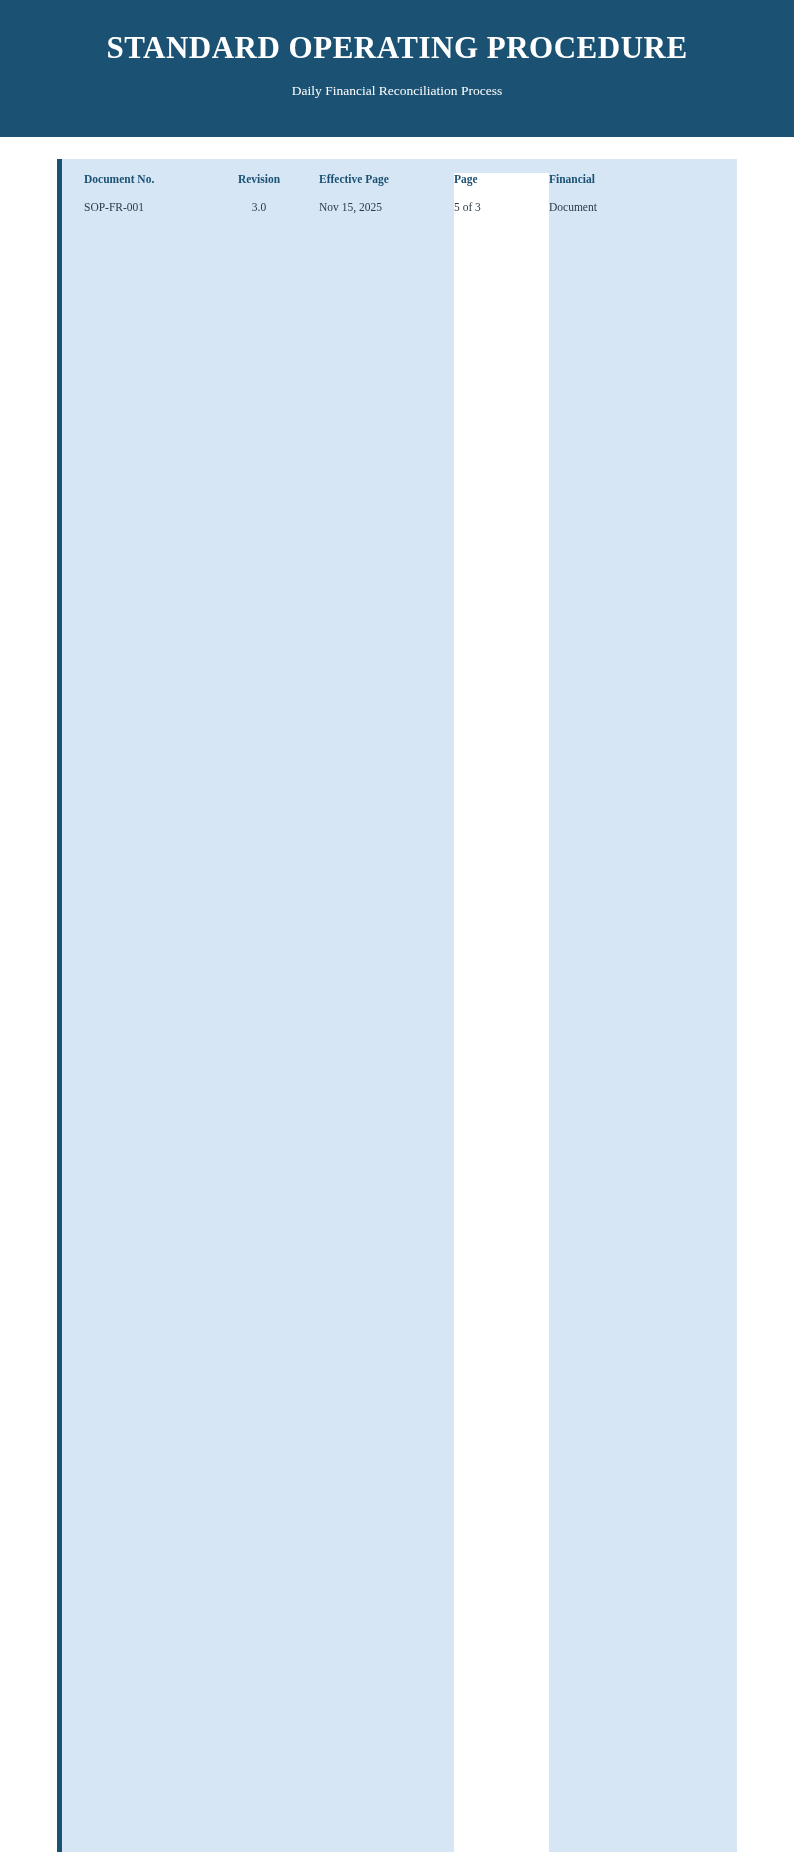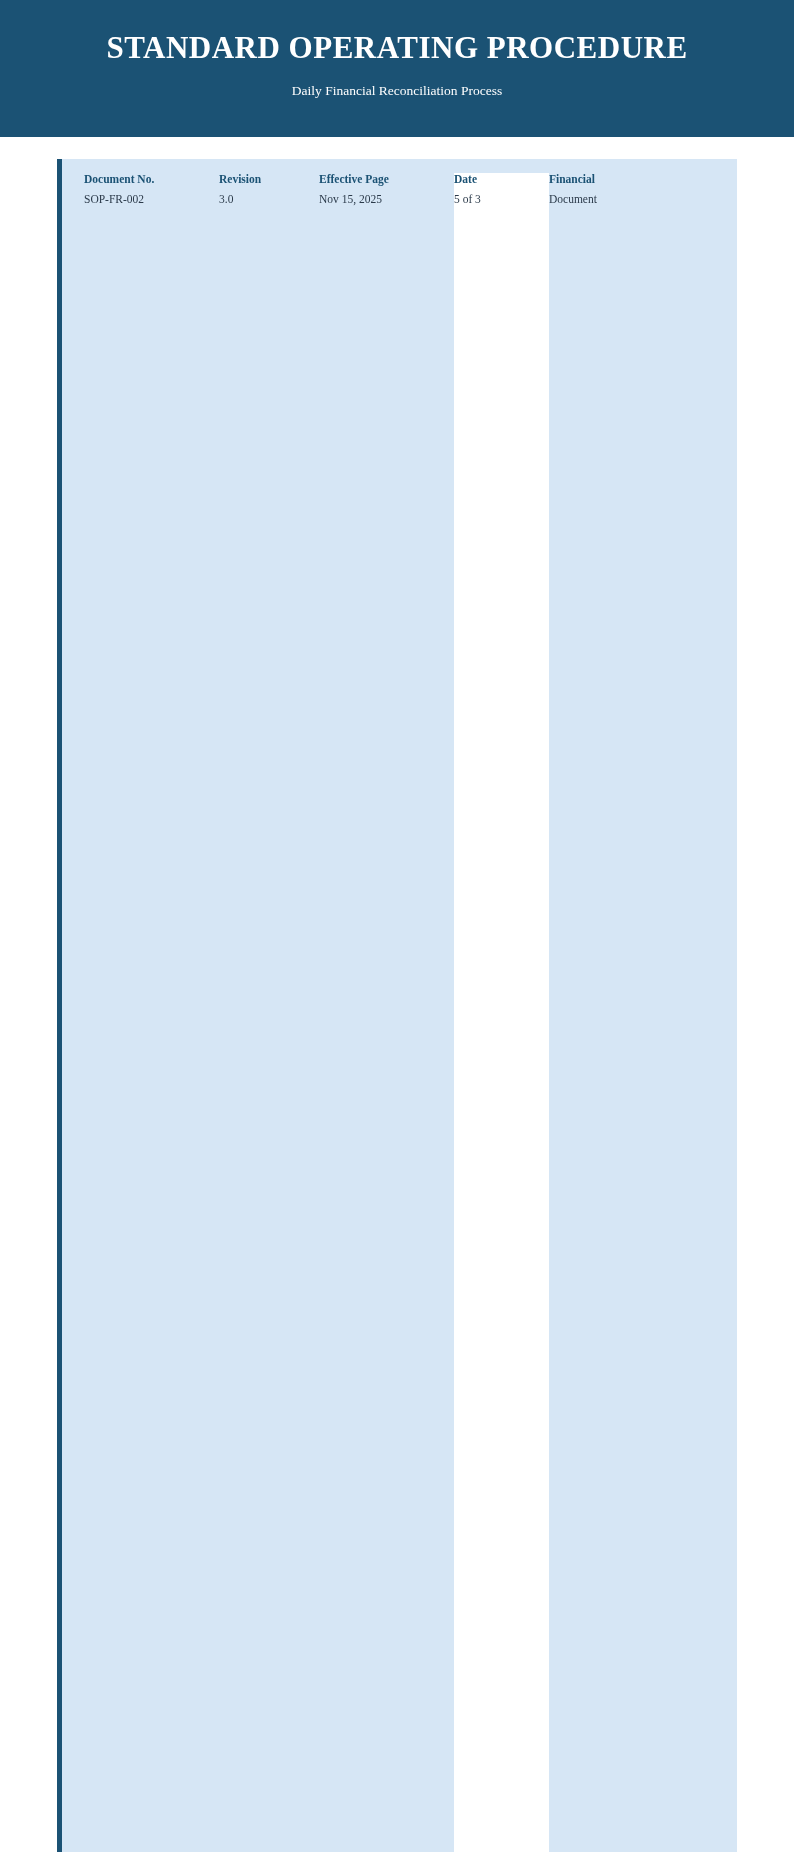--- a/index.html
+++ b/index.html
@@ -49,29 +49,29 @@
     border-left: 5px solid #1b5274;
     padding: 14px 20px 14px 22px;
     display: flex;
     align-items: flex-start;
   }
   .meta-cell {
     flex: 0 0 auto;
     padding-right: 20px;
   }
   .meta-cell.doc-no   { width: 135px; }
-  .meta-cell.rev      { width: 100px; }
+  .meta-cell.rev      { width: 100px; text-align: center; }
   .meta-cell.eff      { width: 135px; }
   .meta-cell.page     { width: 95px; }
   .meta-cell.dept     { width: auto; }
   .meta-label {
     font-size: 11.5px;
     font-weight: bold;
     color: #1b5274;
-    margin-bottom: 6px;
+    margin-bottom: 14px;
     line-height: 1.2;
   }
   .meta-value {
     font-size: 11.5px;
     color: #2b3a4a;
     line-height: 1.2;
   }
 </style>
 </head>
 <body>
@@ -79,32 +79,32 @@
 <div class="page">
 
   <div class="doc-header">
     <div class="doc-title">STANDARD OPERATING PROCEDURE</div>
     <div class="doc-subtitle">Daily Financial Reconciliation Process</div>
   </div>
 
   <div class="meta-bar">
     <div class="meta-cell doc-no">
       <div class="meta-label">Document No.</div>
-      <div class="meta-value">SOP-FR-002</div>
+      <div class="meta-value">SOP-FR-001</div>
     </div>
     <div class="meta-cell rev">
       <div class="meta-label">Revision</div>
       <div class="meta-value">3.0</div>
     </div>
     <div class="meta-cell eff">
       <div class="meta-label">Effective Page</div>
       <div class="meta-value">Nov 15, 2025</div>
     </div>
     <div class="meta-cell page">
-      <div class="meta-label">Date</div>
+      <div class="meta-label">Page</div>
       <div class="meta-value">5 of 3</div>
     </div>
     <div class="meta-cell dept">
       <div class="meta-label">Financial</div>
       <div class="meta-value">Document</div>
     </div>
   </div>
 
 </div>
 

